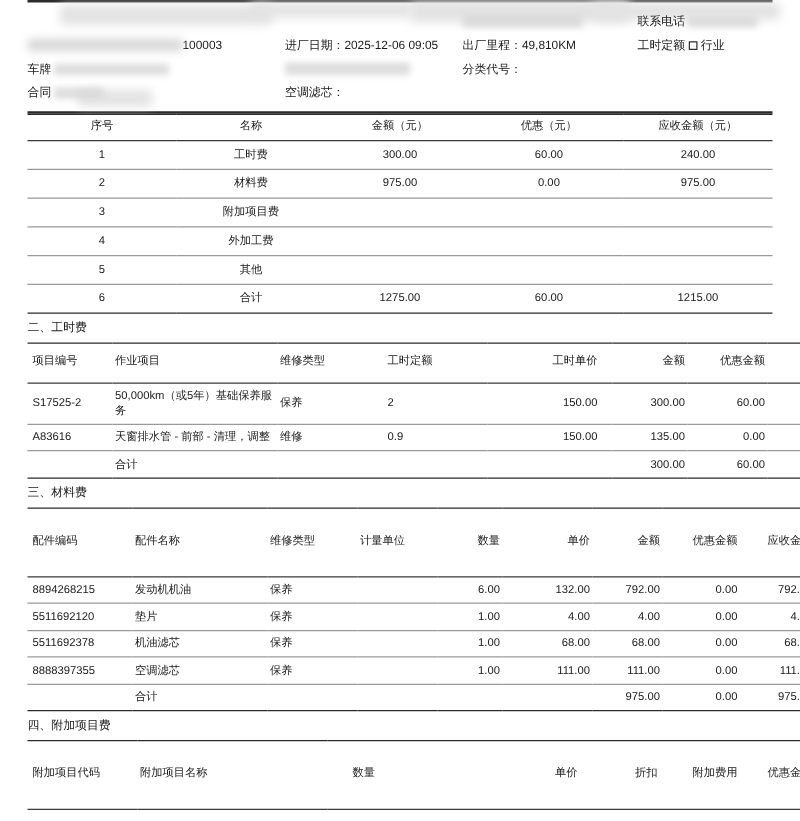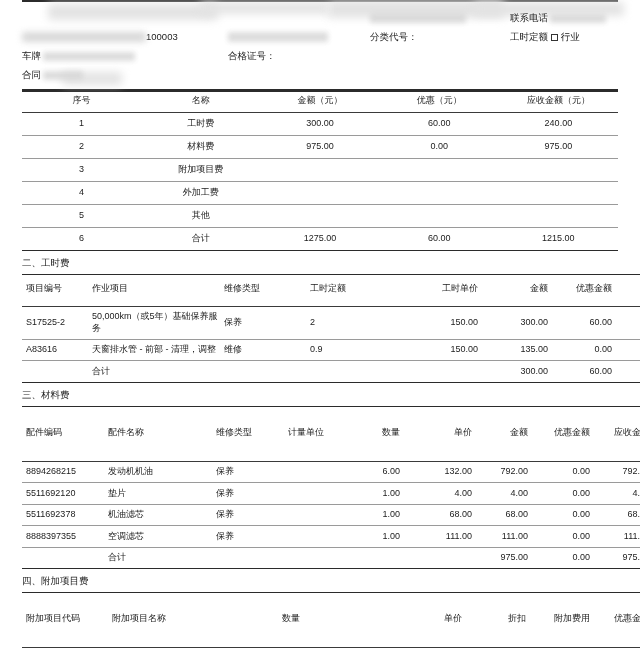--- a/index.html
+++ b/index.html
@@ -182,30 +182,36 @@
         <span class="lbl">车牌</span><span class="blur" style="width:92px;height:9px;margin-left:2px;"></span>
       </div>
       <div class="hline">
         <span class="lbl">合同</span><span class="blur" style="width:40px;height:9px;margin-left:2px;"></span>
       </div>
     </div>
 
     <div class="hdr-col c2">
       <div class="hline">&nbsp;</div>
       <div class="hline">
+        <span>进厂日期：</span><span>2025-12-06 09:05</span>
+      </div>
+      <div class="hline">
         <span class="blur" style="width:100px;height:10px;"></span>
       </div>
       <div class="hline">
-        <span>合格证号：</span><span></span>
+        <span>空调滤芯：</span><span></span>
       </div>
     </div>
 
     <div class="hdr-col c3">
       <div class="hline">
         <span class="blur" style="width:96px;height:10px;"></span>
+      </div>
+      <div class="hline">
+        <span>出厂里程：</span><span>49,810KM</span>
       </div>
       <div class="hline">
         <span>分类代号：</span><span></span>
       </div>
     </div>
 
     <div class="hdr-col c4">
       <div class="hline">
         <span>联系电话</span><span class="blur" style="width:56px;height:9px;margin-left:2px;"></span>
       </div>

